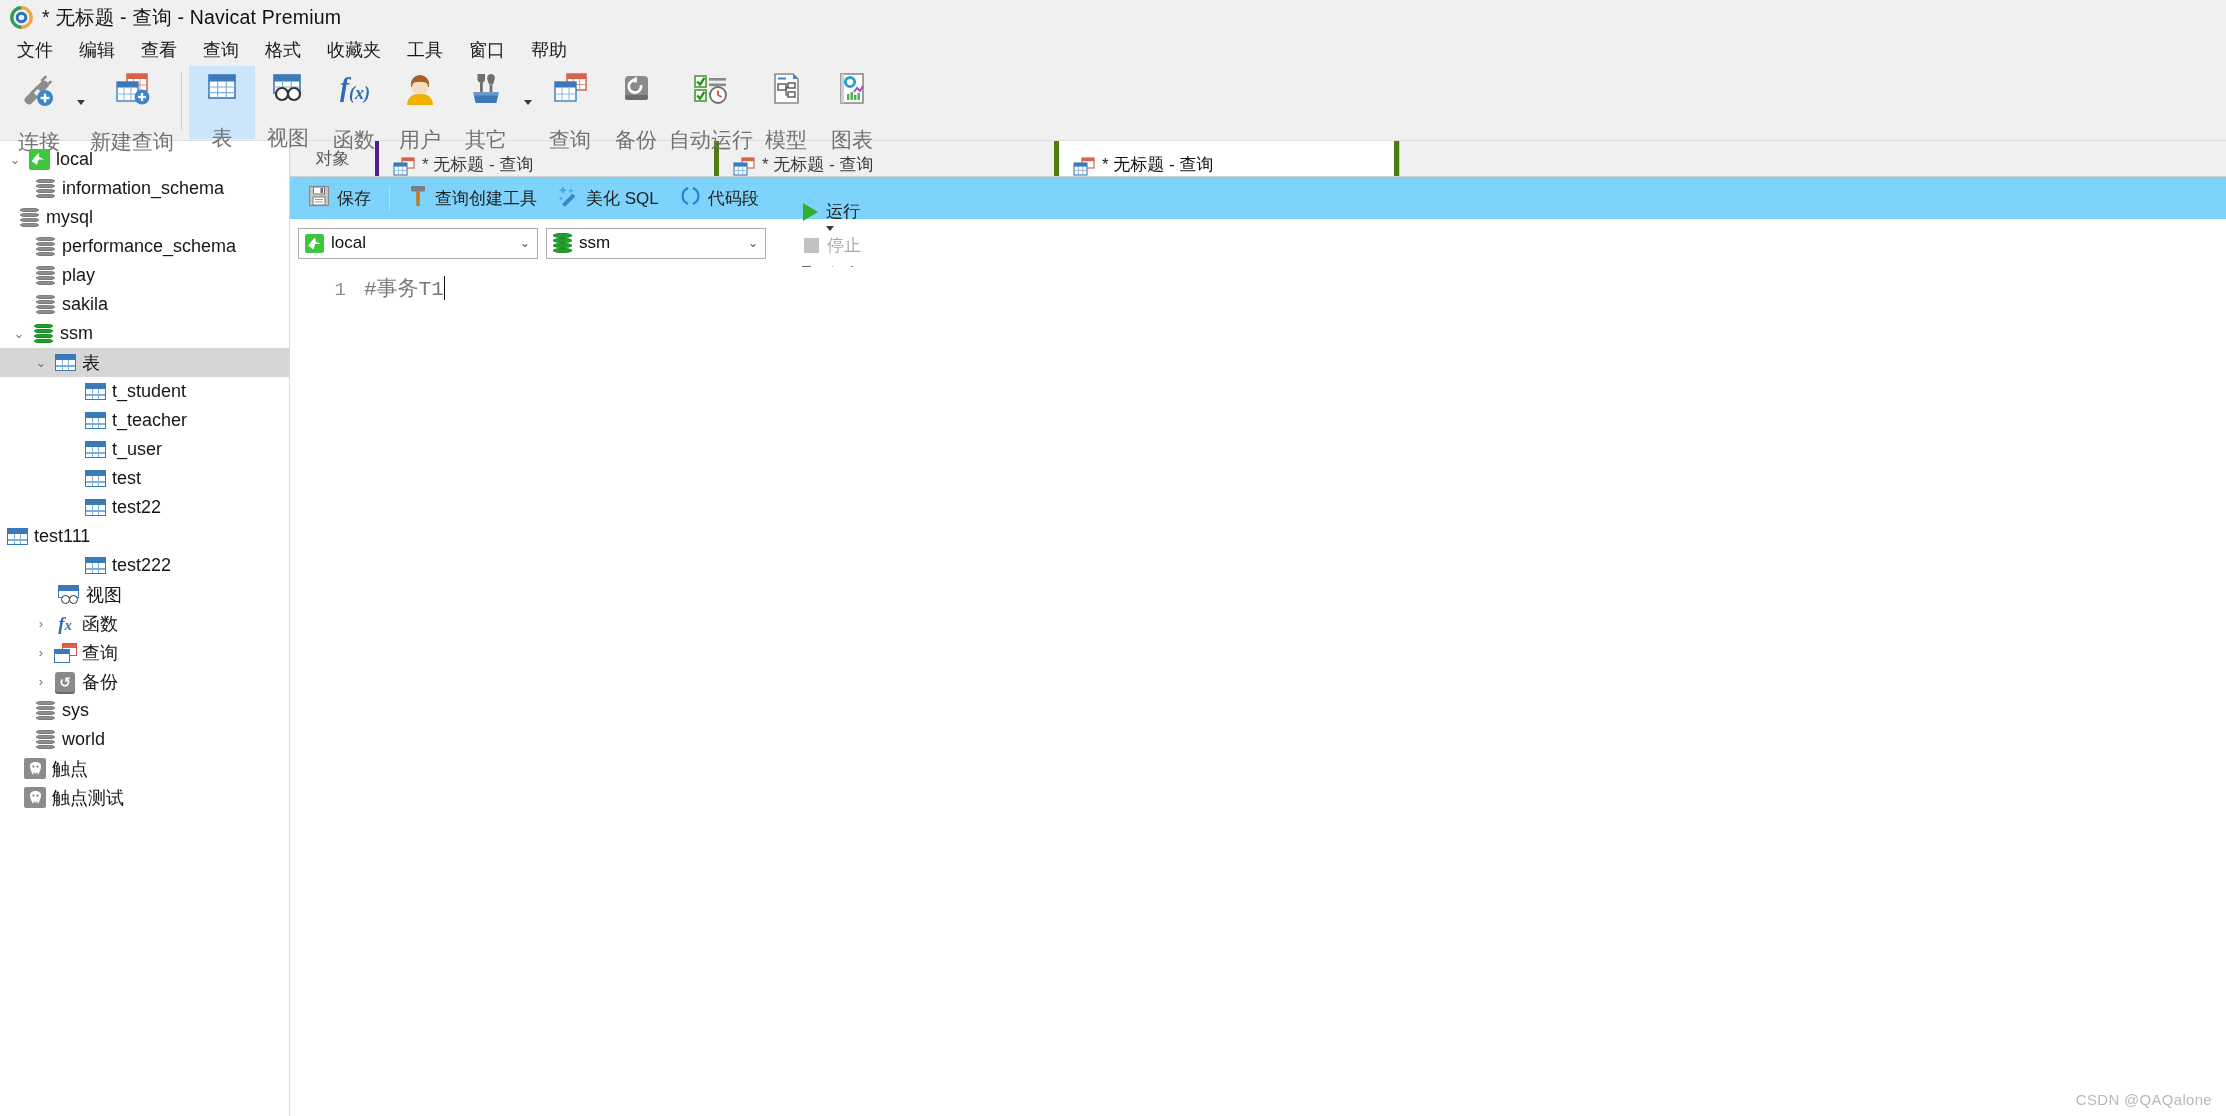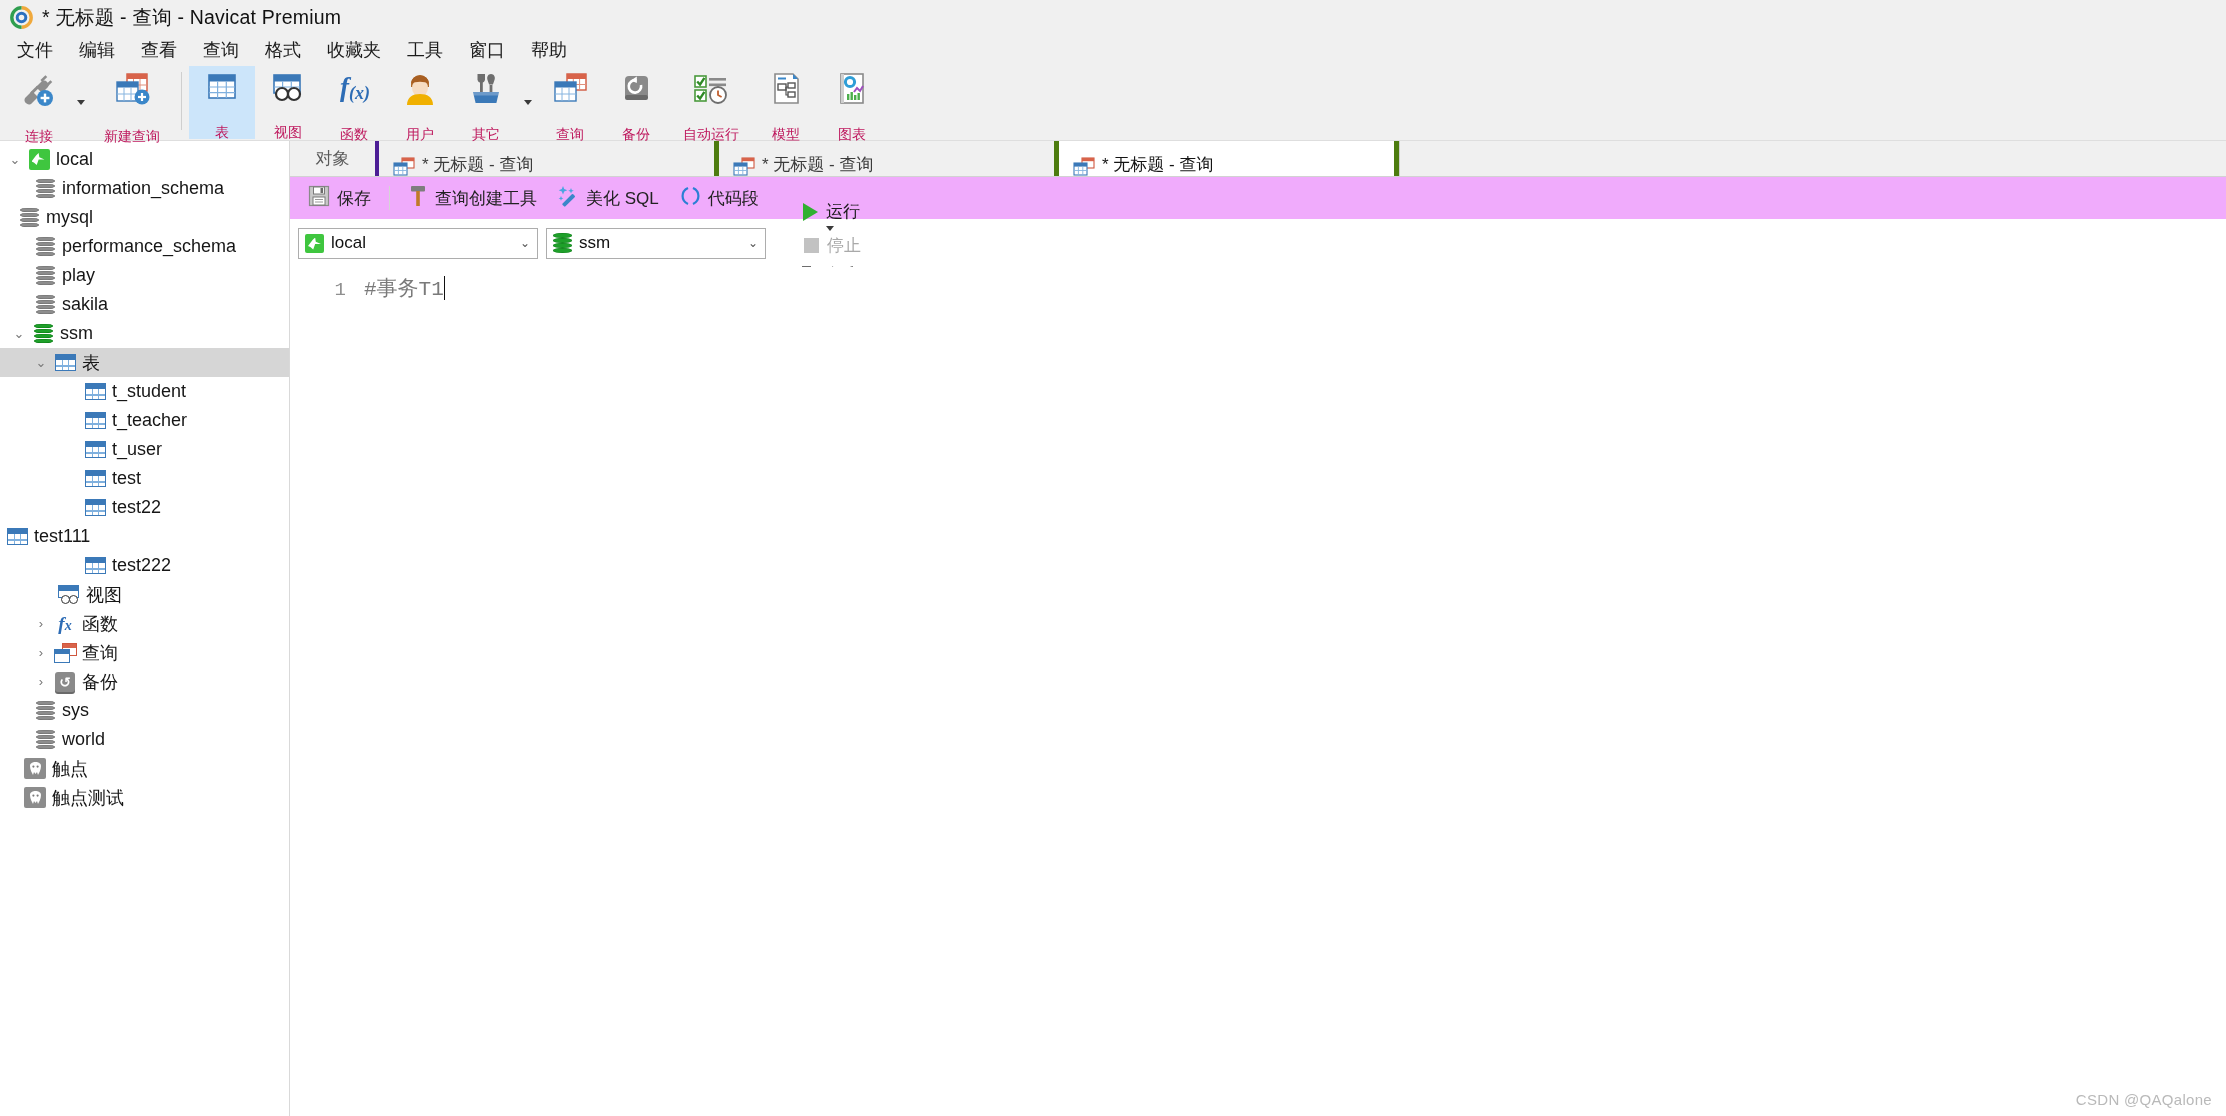--- a/index.html
+++ b/index.html
@@ -34,21 +34,21 @@
     height: 75px; background:#f0f0f0; display:flex; align-items:flex-start;
     padding-left:6px; flex:0 0 75px; border-bottom:1px solid #dedede;
   }
   .tb-item {
     width: 66px; height:73px; display:flex; flex-direction:column; align-items:center;
     justify-content:flex-start; padding-top:4px; cursor:default; position:relative;
   }
   .tb-item.wide { width:84px; }
   .tb-item.active { background:#cce5fa; }
   .tb-ico { height:40px; display:flex; align-items:center; justify-content:center; }
-  .tb-lab { font-size:14px; color:#be185d; margin-top:20px; white-space:nowrap; }
+  .tb-lab { font-size:21px; color:#737373; margin-top:20px; white-space:nowrap; }
   .tb-sep { width:1px; height:58px; background:#cfcfcf; margin:6px 7px 0 7px; }
   .tb-caret-in { width:0;height:0;border-left:4.5px solid transparent;border-right:4.5px solid transparent;border-top:5px solid #3a3a3a; }
   .tb-drop { width:18px; height:73px; display:flex; align-items:flex-start; padding-top:34px; justify-content:center; }
 
   
   .body { flex:1 1 auto; display:flex; min-height:0; }
 
   
   .sidebar {
     width: 290px; flex:0 0 290px; background:#ffffff; border-right:1px solid #d9d9d9;
@@ -107,21 +107,21 @@
   }
   .tab {
     display:flex; align-items:flex-end; gap:7px; padding:0 14px; font-size:17px; color:#3c3c3c;
     border-right:5px solid #4d7c0f; background:#f0f0f0; white-space:nowrap; cursor:default; min-width:0;
   }
   .tab.active { background:#ffffff; color:#141414; }
   .tab .ti { flex:0 0 auto; display:flex; align-items:center; }
   .tabbar .filler { flex:1 1 auto; background:#f0f0f0; border-left:1px solid #cfcfcf; }
   .tab-w1 { width:340px; } .tab-w2 { width:340px; } .tab-w3 { width:340px; } .tab-w4 { width:340px; }
 
-  .qtoolbar { height:42px; flex:0 0 42px; display:flex; align-items:center; gap:0; padding-left:8px; background:#f0abfc;text-align:center; }
+  .qtoolbar { height:42px; flex:0 0 42px; display:flex; align-items:center; gap:0; padding-left:8px; background:#7dd3fc;text-align:center; }
   .qt-btn { display:flex; align-items:center; gap:7px; padding:4px 10px; font-size:17px; color:#222; cursor:default; white-space:nowrap; }
   .qt-sep { width:1px; height:24px; background:#d5d5d5; margin:0 8px; }
 
   .connbar { height:48px; flex:0 0 48px; display:flex; align-items:center; gap:8px; padding-left:8px; background:#fff; }
   .combo {
     height:31px; border:1px solid #adadad; background:#fff; display:flex; align-items:center;
     padding:0 4px 0 6px; gap:7px; font-size:17px; color:#111; position:relative;
   }
   .combo.c1 { width:240px; } .combo.c2 { width:220px; }
   .combo .cv { flex:1 1 auto; white-space:nowrap; overflow:hidden; }

